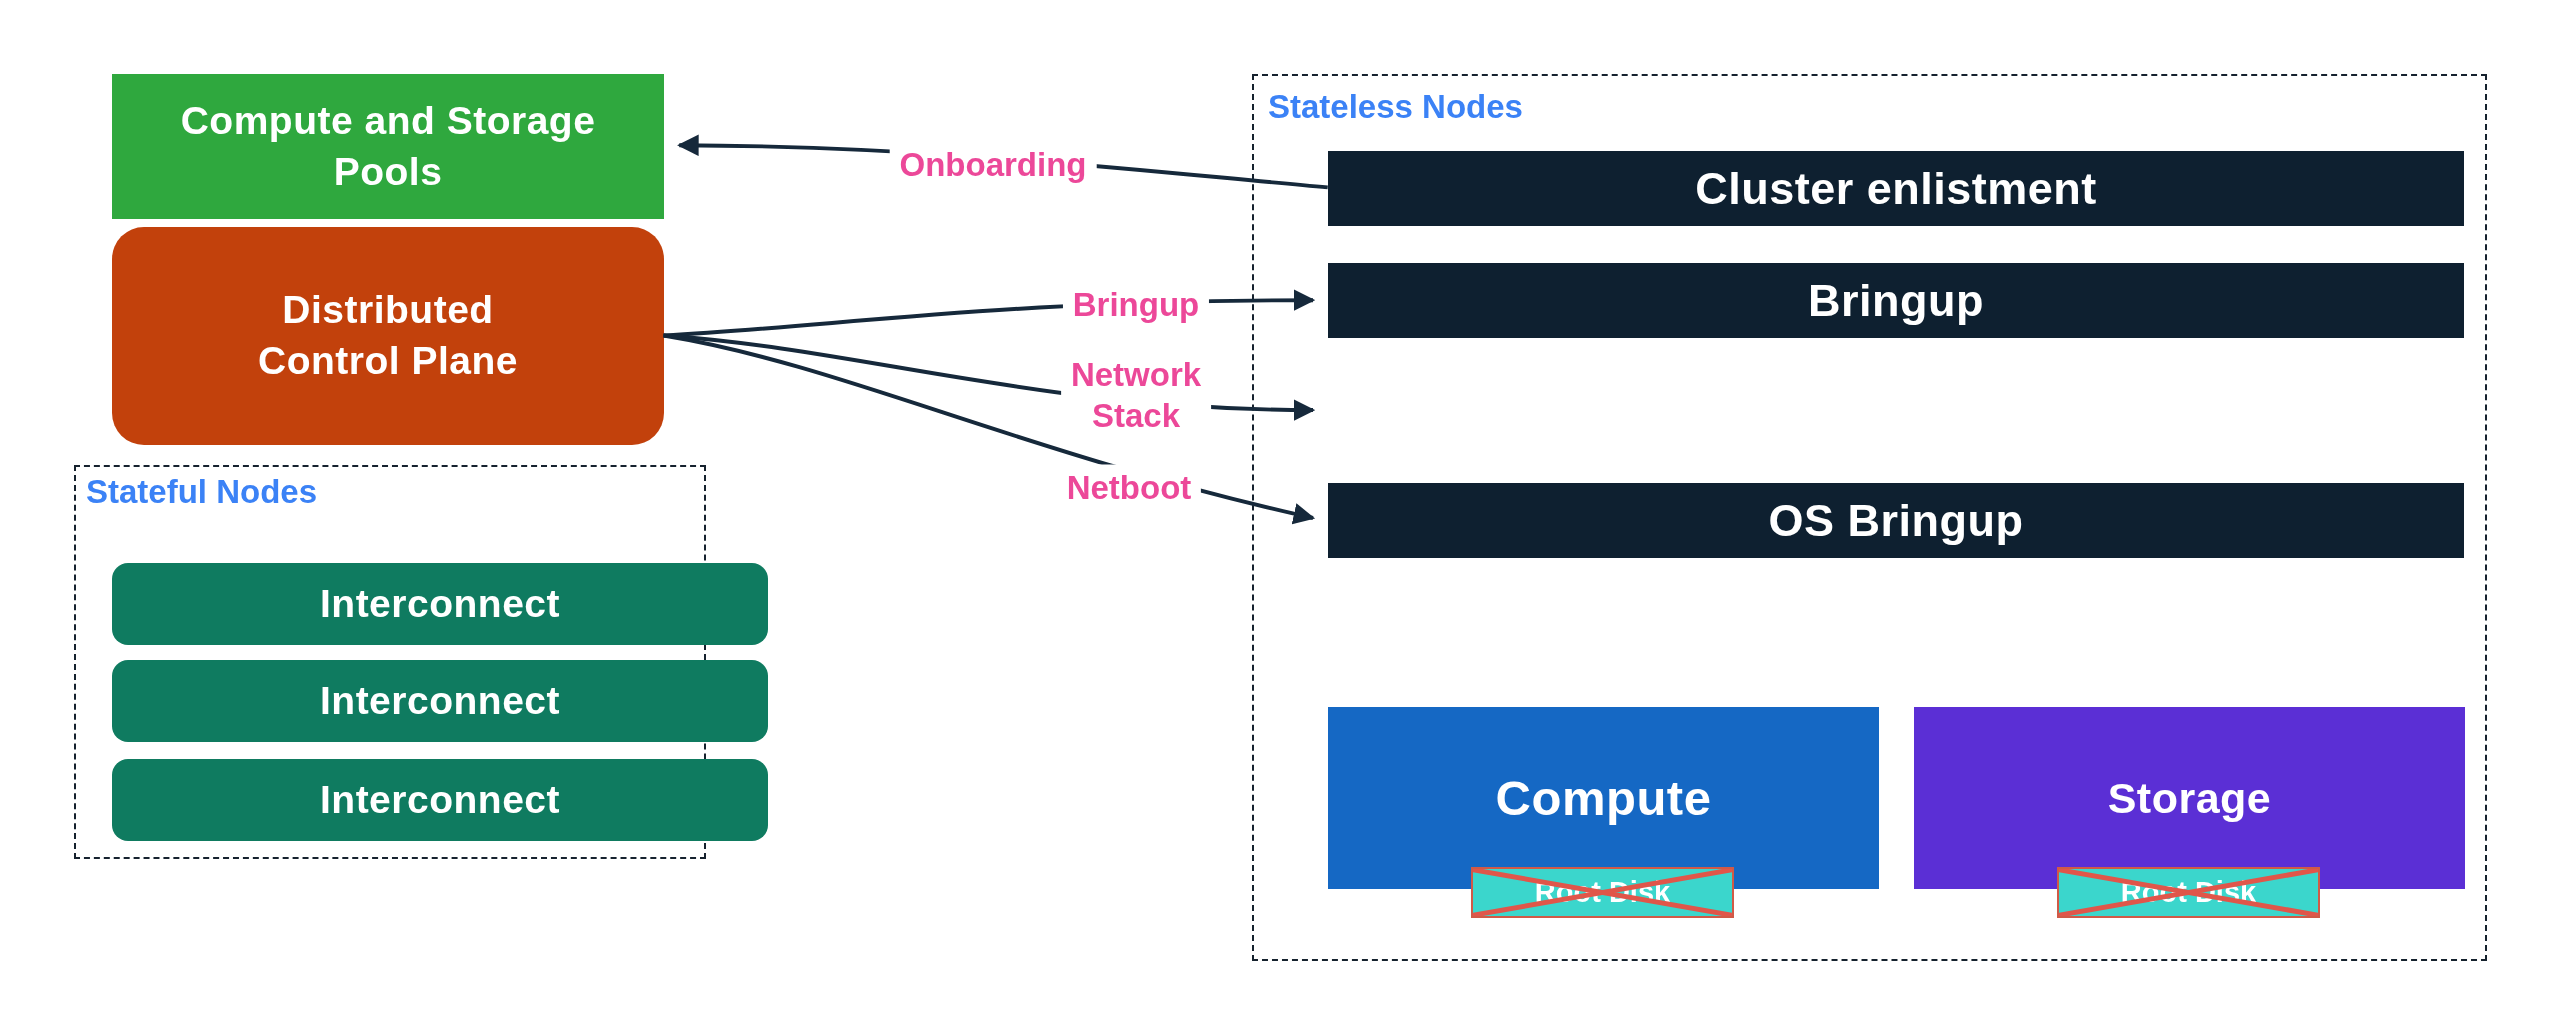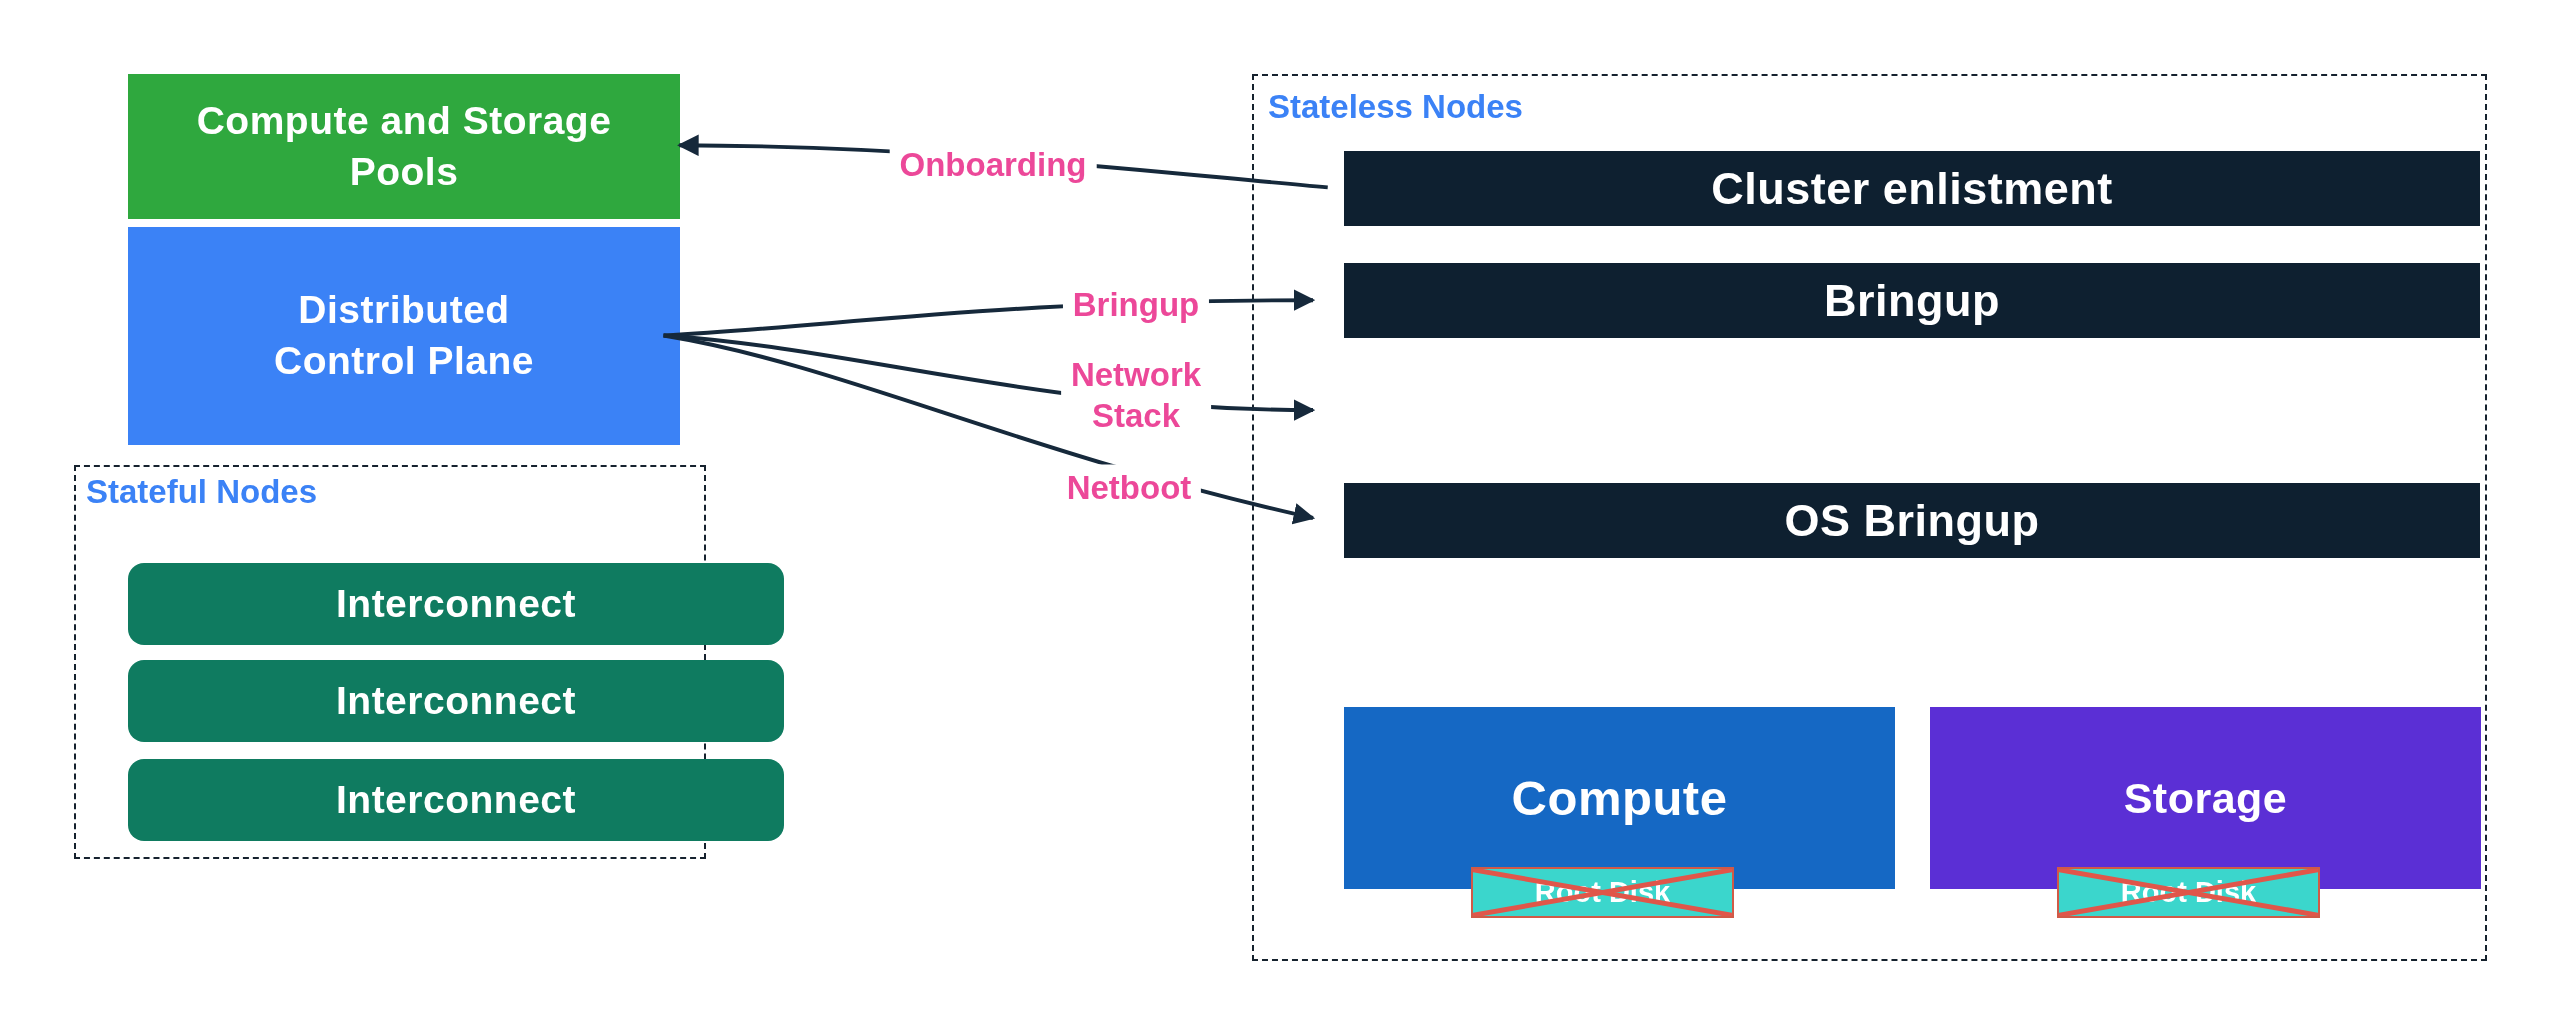--- a/index.html
+++ b/index.html
@@ -1,21 +1,21 @@
 <!DOCTYPE html>
 <html><head>
 <meta charset="utf-8">
 <style>
   * { margin:0; padding:0; box-sizing:border-box; }
   html,body { width:2576px; height:1036px; background:#ffffff;
               font-family:"Liberation Sans", sans-serif; }
   .canvas { position:relative; width:2576px; height:1036px; overflow:hidden; background:#ffffff; }
 
   .box { position:absolute; display:flex; align-items:center; justify-content:center;
-         color:#ffffff; font-weight:700; text-align:center; letter-spacing:0.5px;margin-left:16px; }
+         color:#ffffff; font-weight:700; text-align:center; letter-spacing:0.5px; }
   .multiline { white-space:pre-line; line-height:1.3; }
 
   
   .pools-box        { left:112px; top:74px;  width:552px; height:145px; font-size:39px; }
   .control-box      { left:112px; top:227px; width:552px; height:218px; font-size:39px; }
   .stateful-group   { left:74px;  top:465px; width:632px; height:394px; position:absolute;
                       border:2.9px dashed #16222e; }
   .stateful-title   { position:absolute; left:86px; top:473px; font-size:33px; font-weight:700; color:#3b82f6; }
   .interconnect     { left:112px; width:656px; height:82px; font-size:39px;border-radius:16px; }
   .ic-0 { top:563px; } .ic-1 { top:660px; } .ic-2 { top:759px; }
@@ -49,21 +49,21 @@
   .lbl-netboot    { left:1129px; top:488px; }
 </style>
 </head>
 <body>
 
 <div class="canvas">
 
   <div class="box multiline pools-box" style="background-color: rgb(47, 168, 62);">Compute and Storage
 Pools</div>
 
-  <div class="box multiline control-box" style="background-color: #3b82f6;">Distributed
+  <div class="box multiline control-box" style="background-color: #c2410c; border-radius: 32px;">Distributed
 Control Plane</div>
 
   <div class="stateful-group"></div>
   <div class="stateful-title">Stateful Nodes</div>
 
   <div class="box interconnect ic-0" style="background-color: rgb(15, 123, 96);">Interconnect</div>
   <div class="box interconnect ic-1" style="background-color: rgb(15, 123, 96);">Interconnect</div>
   <div class="box interconnect ic-2" style="background-color: rgb(15, 123, 96);">Interconnect</div>
 
   <div class="stateless-group"></div>

